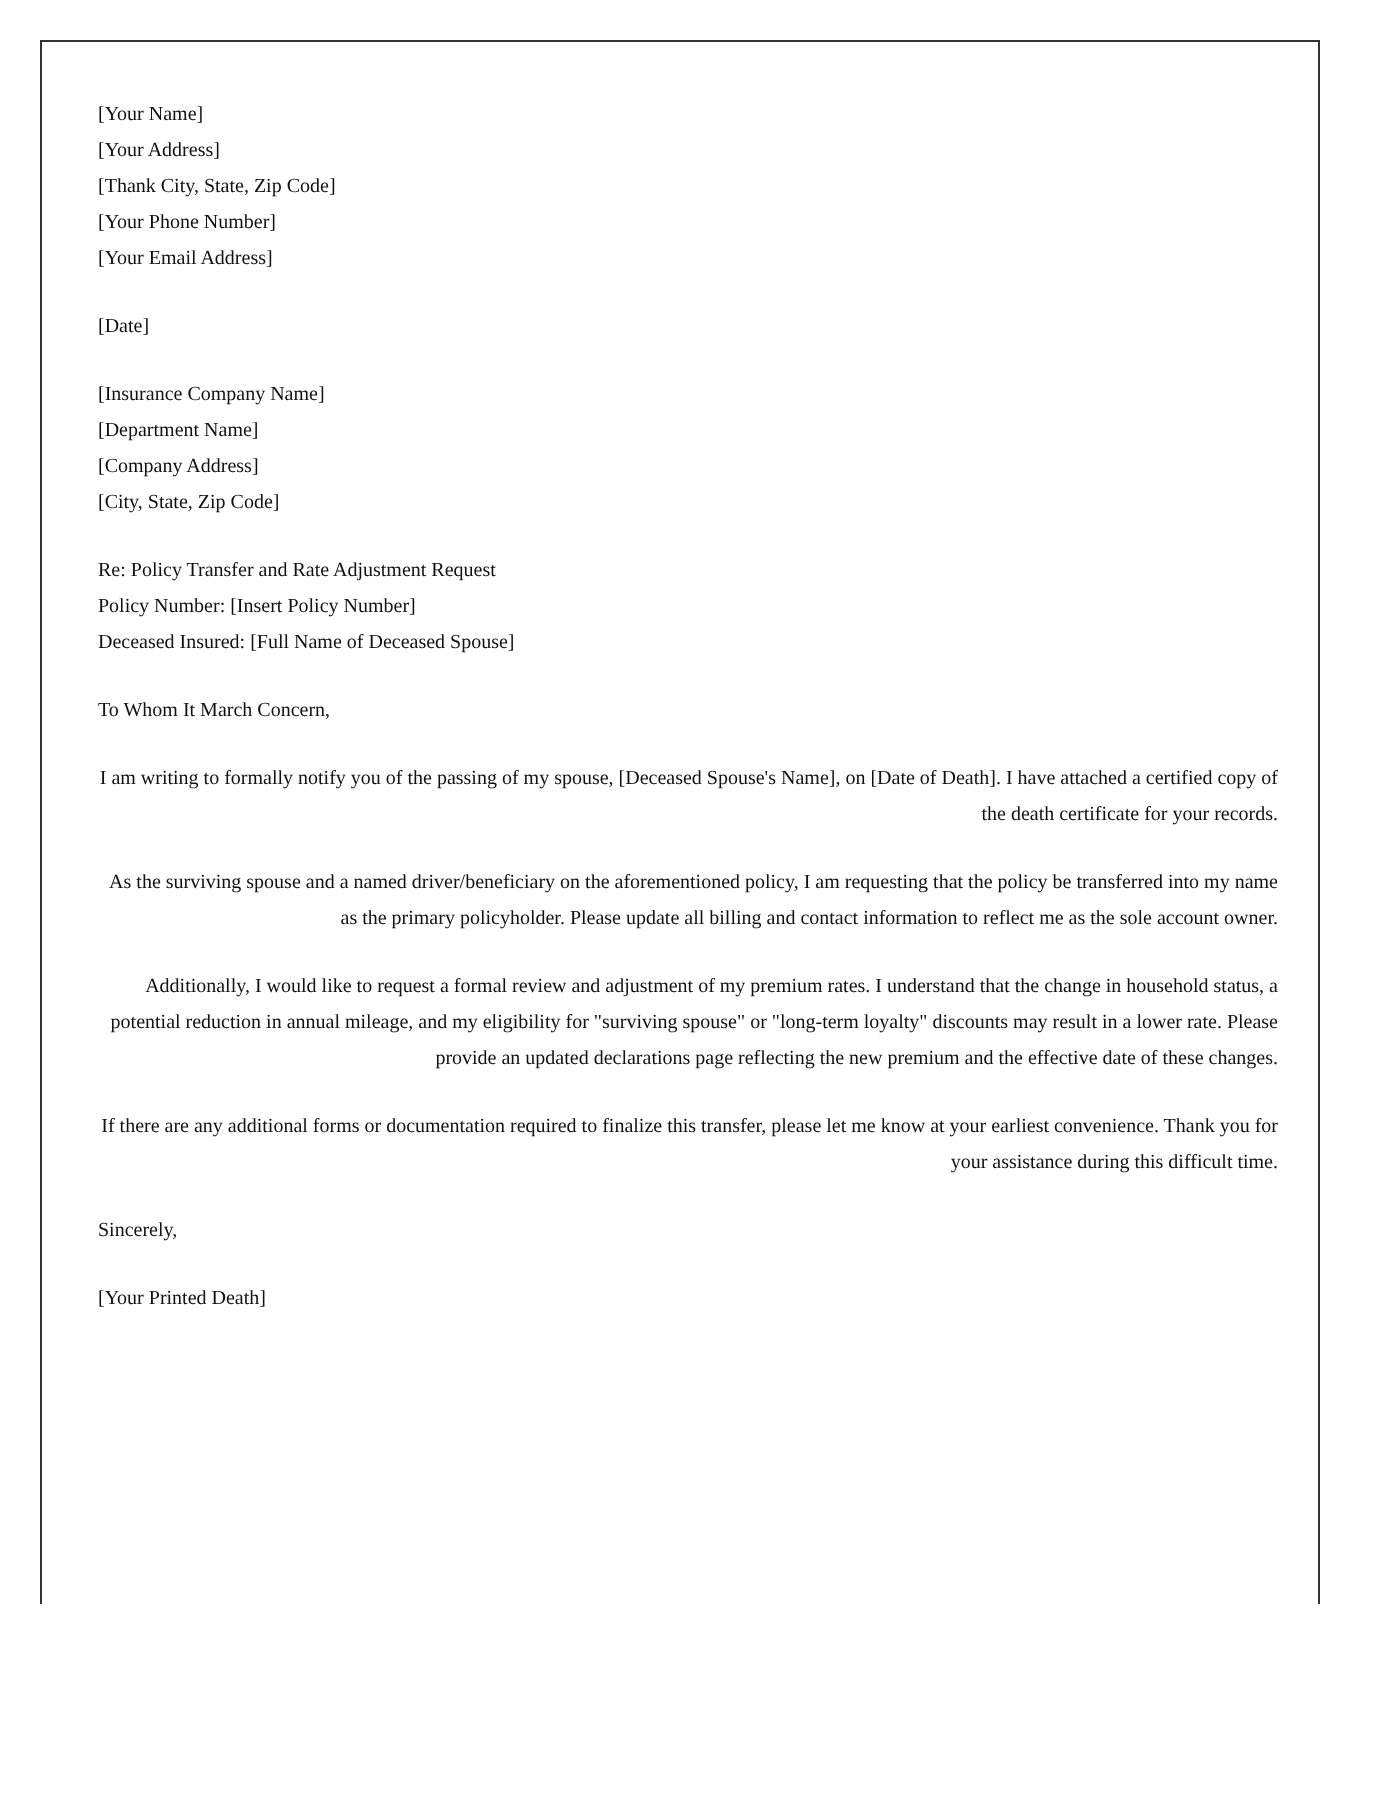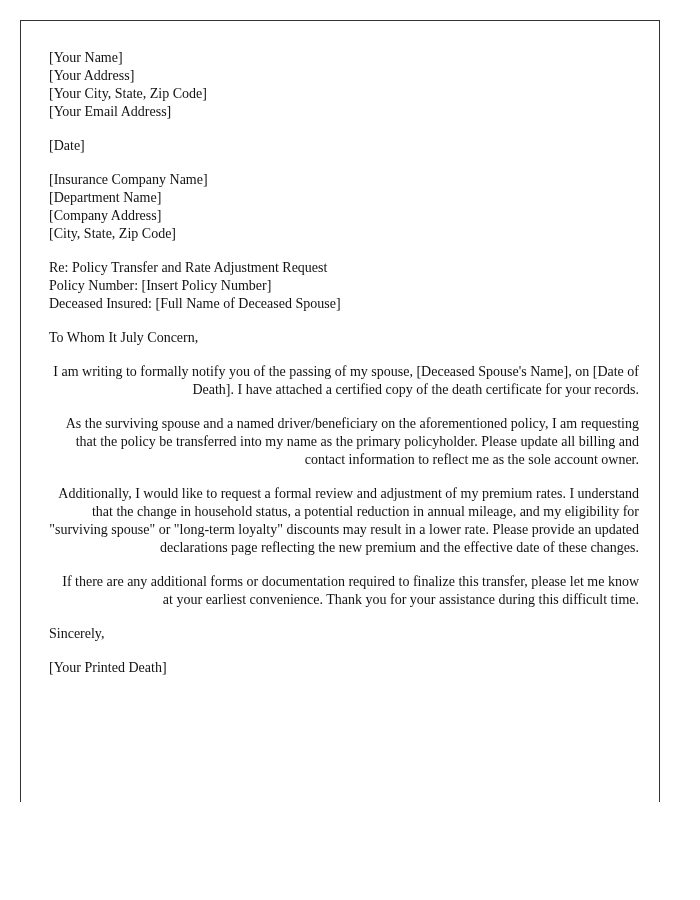--- a/index.html
+++ b/index.html
@@ -24,21 +24,21 @@
       border-top: 1px solid #333333;
       border-left: 1px solid #333333;
       border-right: 1px solid #333333;
       box-sizing: border-box;
     }
     .content {
       position: absolute;
       left: 28px;
       top: 28px;
       width: 590px;
-      font-size: 14px;
+      font-size: 10px;
       line-height: 18px;
     }
     .block {
       margin: 0 0 16px 0;
     }
     .line {
       display: block;
       white-space: nowrap;
     }
     p.para {
@@ -49,21 +49,22 @@
   </style>
 </head>
 <body>
 
 <div class="page">
   <div class="content">
 
     <div class="block">
       <span class="line">[Your Name]</span>
       <span class="line">[Your Address]</span>
-      <span class="line">[Your City, State, Zip Code]</span>
+      <span class="line">[Thank City, State, Zip Code]</span>
+      <span class="line">[Your Phone Number]</span>
       <span class="line">[Your Email Address]</span>
     </div>
 
     <div class="block">
       <span class="line">[Date]</span>
     </div>
 
     <div class="block">
       <span class="line">[Insurance Company Name]</span>
       <span class="line">[Department Name]</span>
@@ -71,21 +72,21 @@
       <span class="line">[City, State, Zip Code]</span>
     </div>
 
     <div class="block">
       <span class="line">Re: Policy Transfer and Rate Adjustment Request</span>
       <span class="line">Policy Number: [Insert Policy Number]</span>
       <span class="line">Deceased Insured: [Full Name of Deceased Spouse]</span>
     </div>
 
     <div class="block">
-      <span class="line">To Whom It July Concern,</span>
+      <span class="line">To Whom It March Concern,</span>
     </div>
 
     <p class="para">I am writing to formally notify you of the passing of my spouse, [Deceased Spouse's Name], on [Date of Death]. I have attached a certified copy of the death certificate for your records.</p>
     <p class="para">As the surviving spouse and a named driver/beneficiary on the aforementioned policy, I am requesting that the policy be transferred into my name as the primary policyholder. Please update all billing and contact information to reflect me as the sole account owner.</p>
     <p class="para">Additionally, I would like to request a formal review and adjustment of my premium rates. I understand that the change in household status, a potential reduction in annual mileage, and my eligibility for "surviving spouse" or "long-term loyalty" discounts may result in a lower rate. Please provide an updated declarations page reflecting the new premium and the effective date of these changes.</p>
     <p class="para">If there are any additional forms or documentation required to finalize this transfer, please let me know at your earliest convenience. Thank you for your assistance during this difficult time.</p>
 
     <div class="block">
       <span class="line">Sincerely,</span>
     </div>

